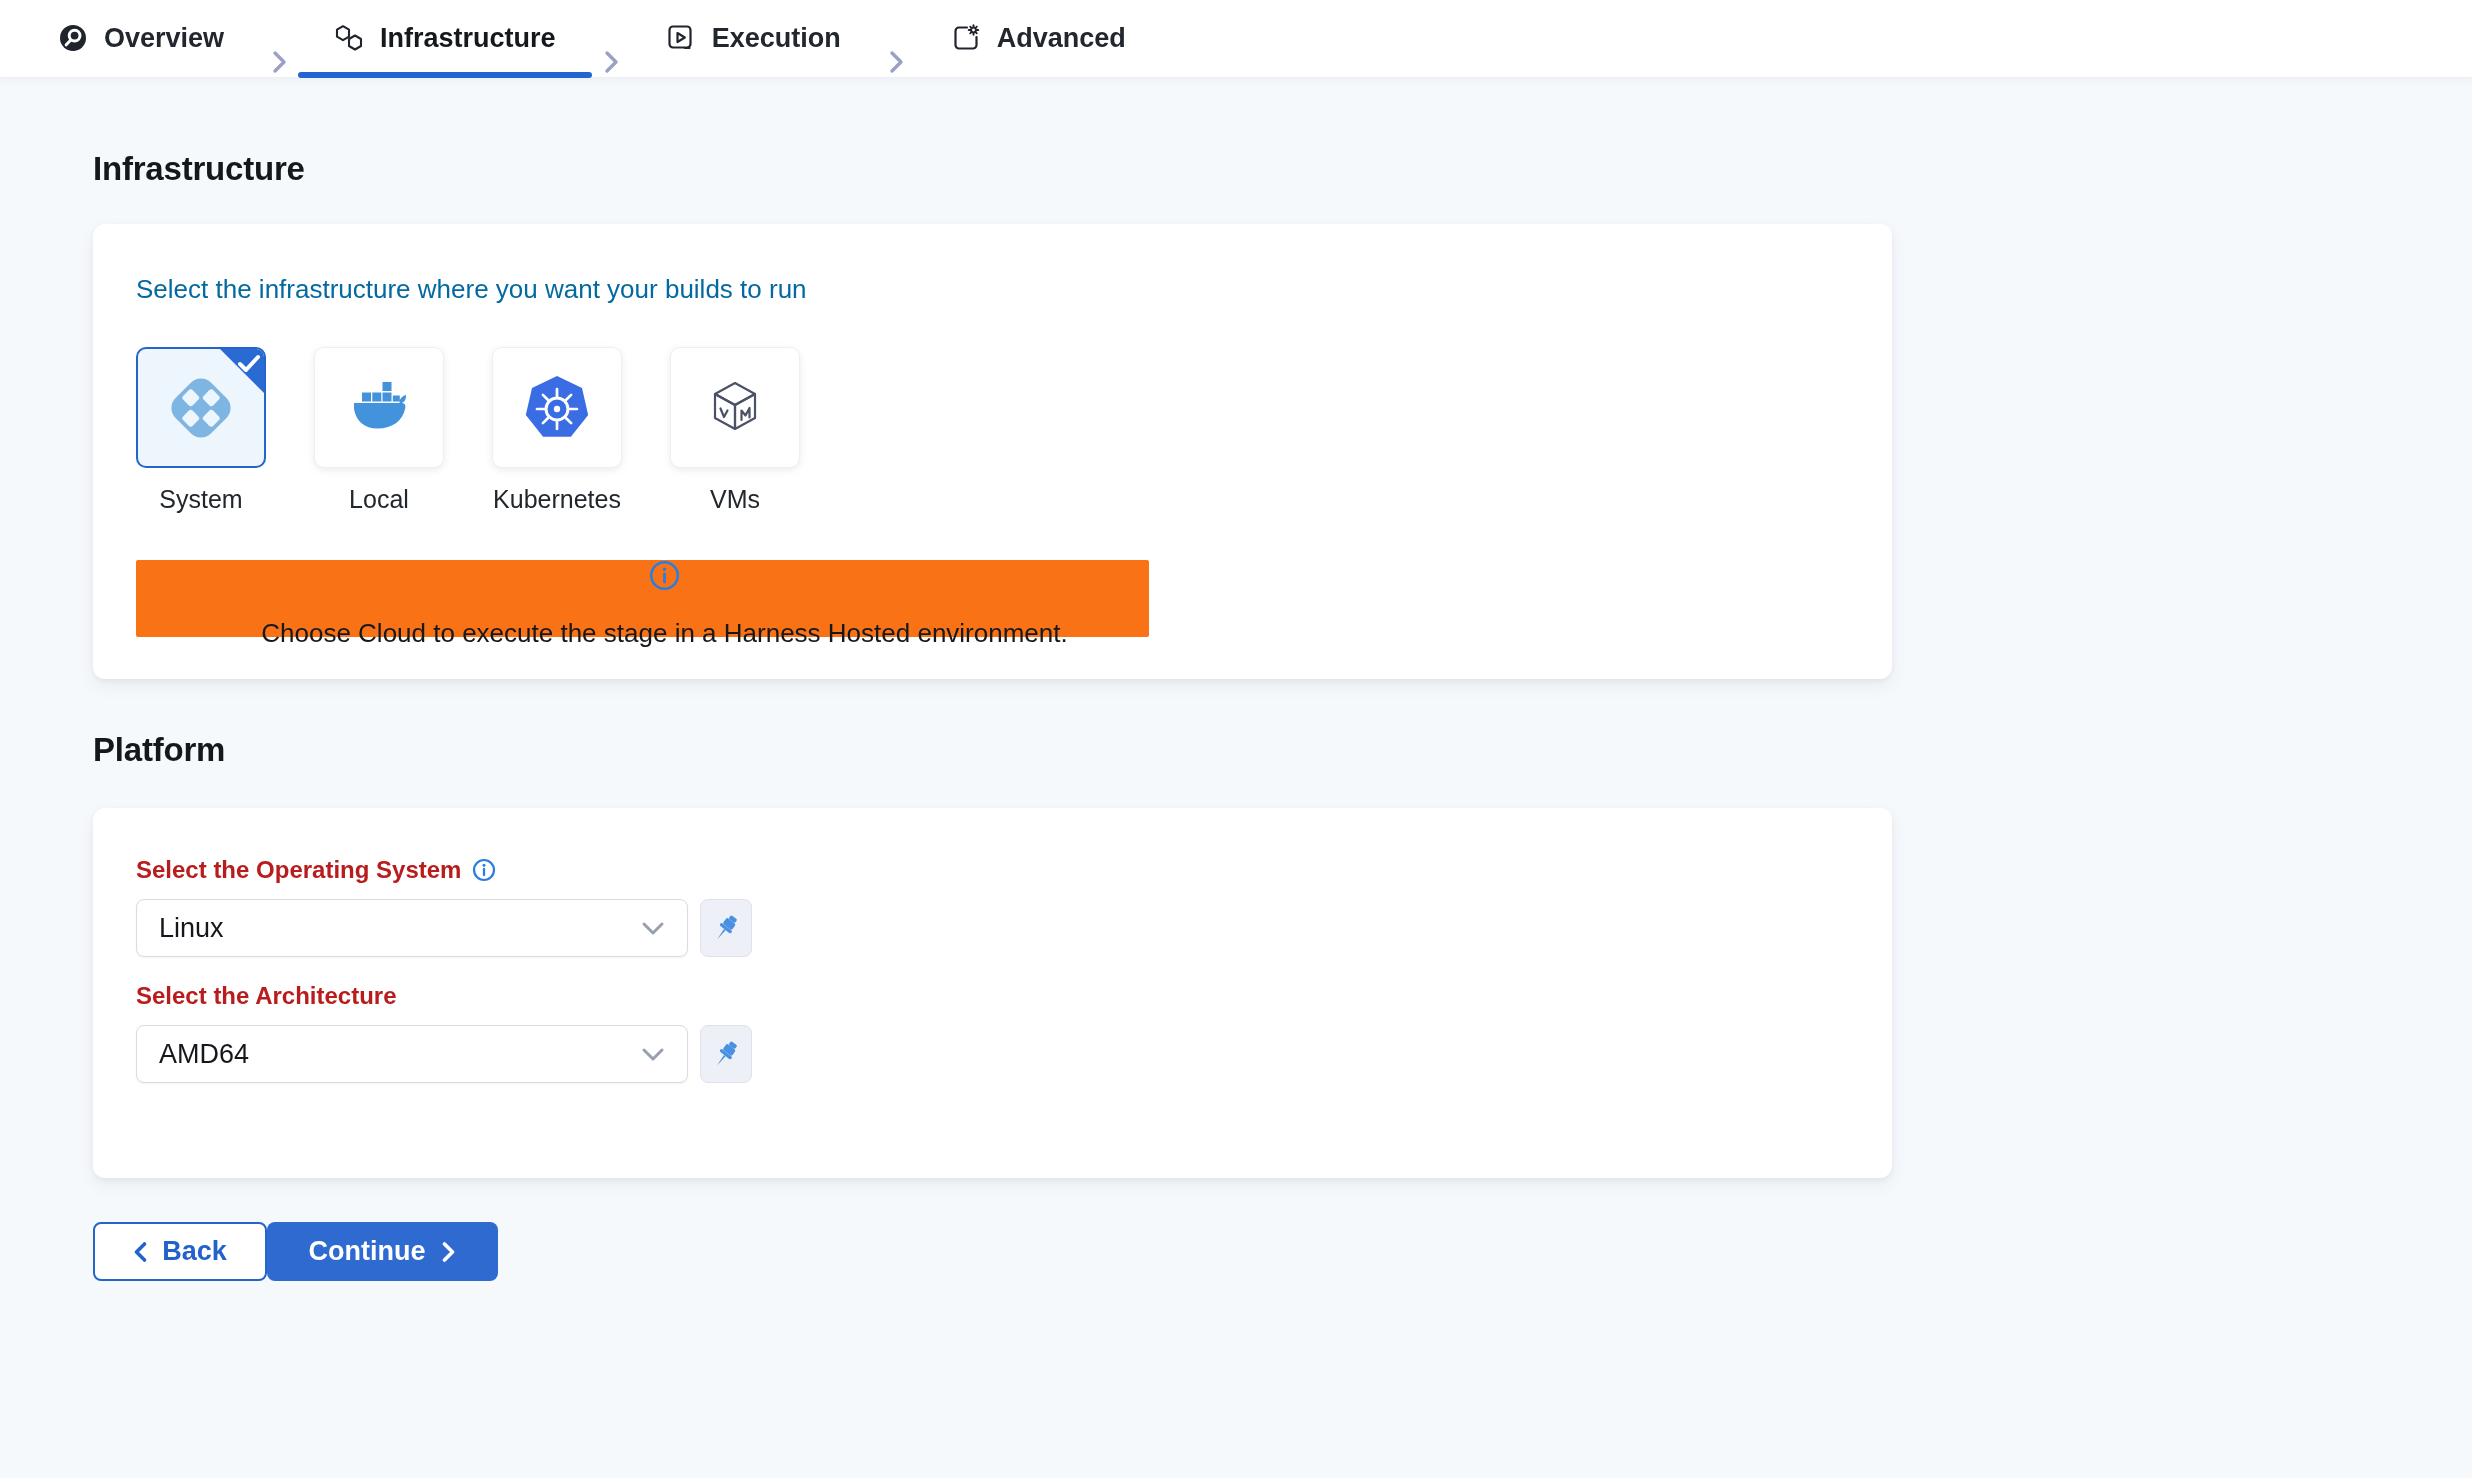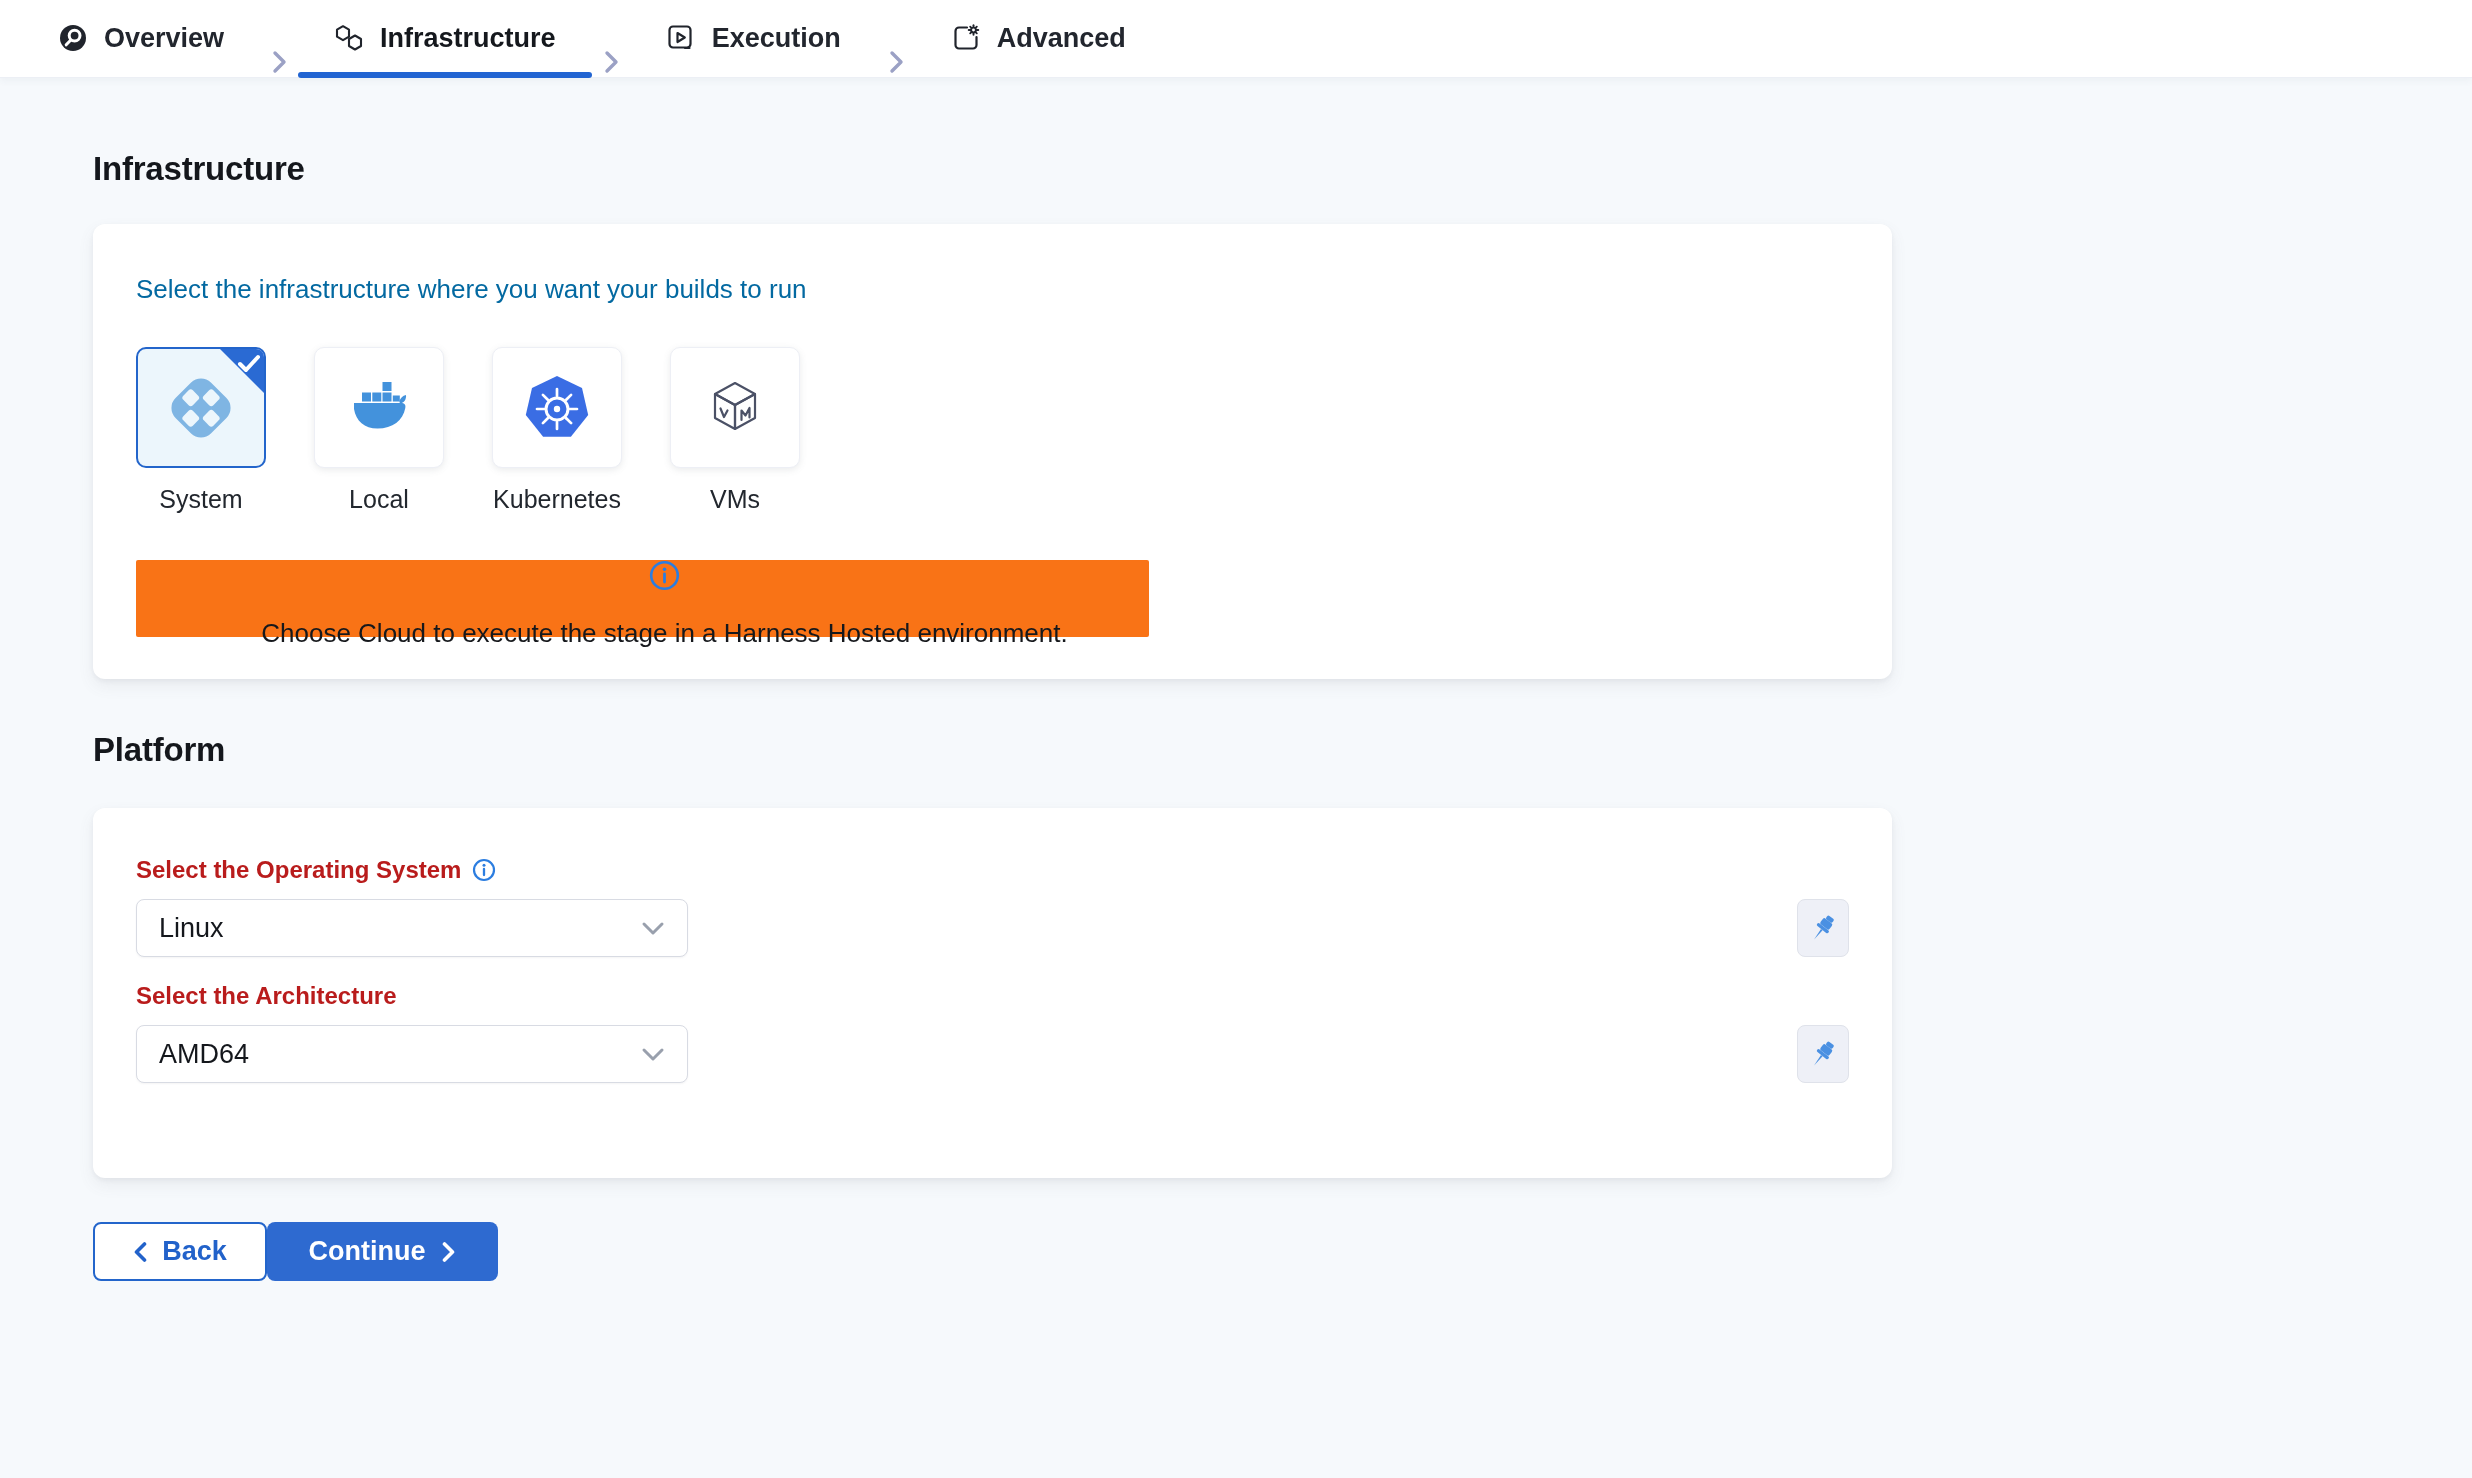--- a/index.html
+++ b/index.html
@@ -78,21 +78,21 @@
     display:flex; align-items:center; gap:27px;
     padding-left:44px;
     font-size:26px; color:#16181c;flex-direction:column;
   }
 
   
   .field-label {
     display:flex; align-items:center; gap:11px;
     font-size:24px; font-weight:600; color:#b91c1c;
   }
-  .select-row { display:flex; gap:12px; margin:15px 0 25px 0;justify-content:space-between; }
+  .select-row { display:flex; gap:12px; margin:15px 0 25px 0; }
   .select {
     width:552px; height:58px;
     background:#ffffff; border:1px solid #d8dbe3; border-radius:8px;
     display:flex; align-items:center; justify-content:space-between;
     padding:0 22px; font-size:27px; color:#14171c;
     box-shadow:0 1px 2px rgba(96,97,112,0.07);
     cursor:pointer;
   }
   .pin-btn {
     width:52px; height:58px;

